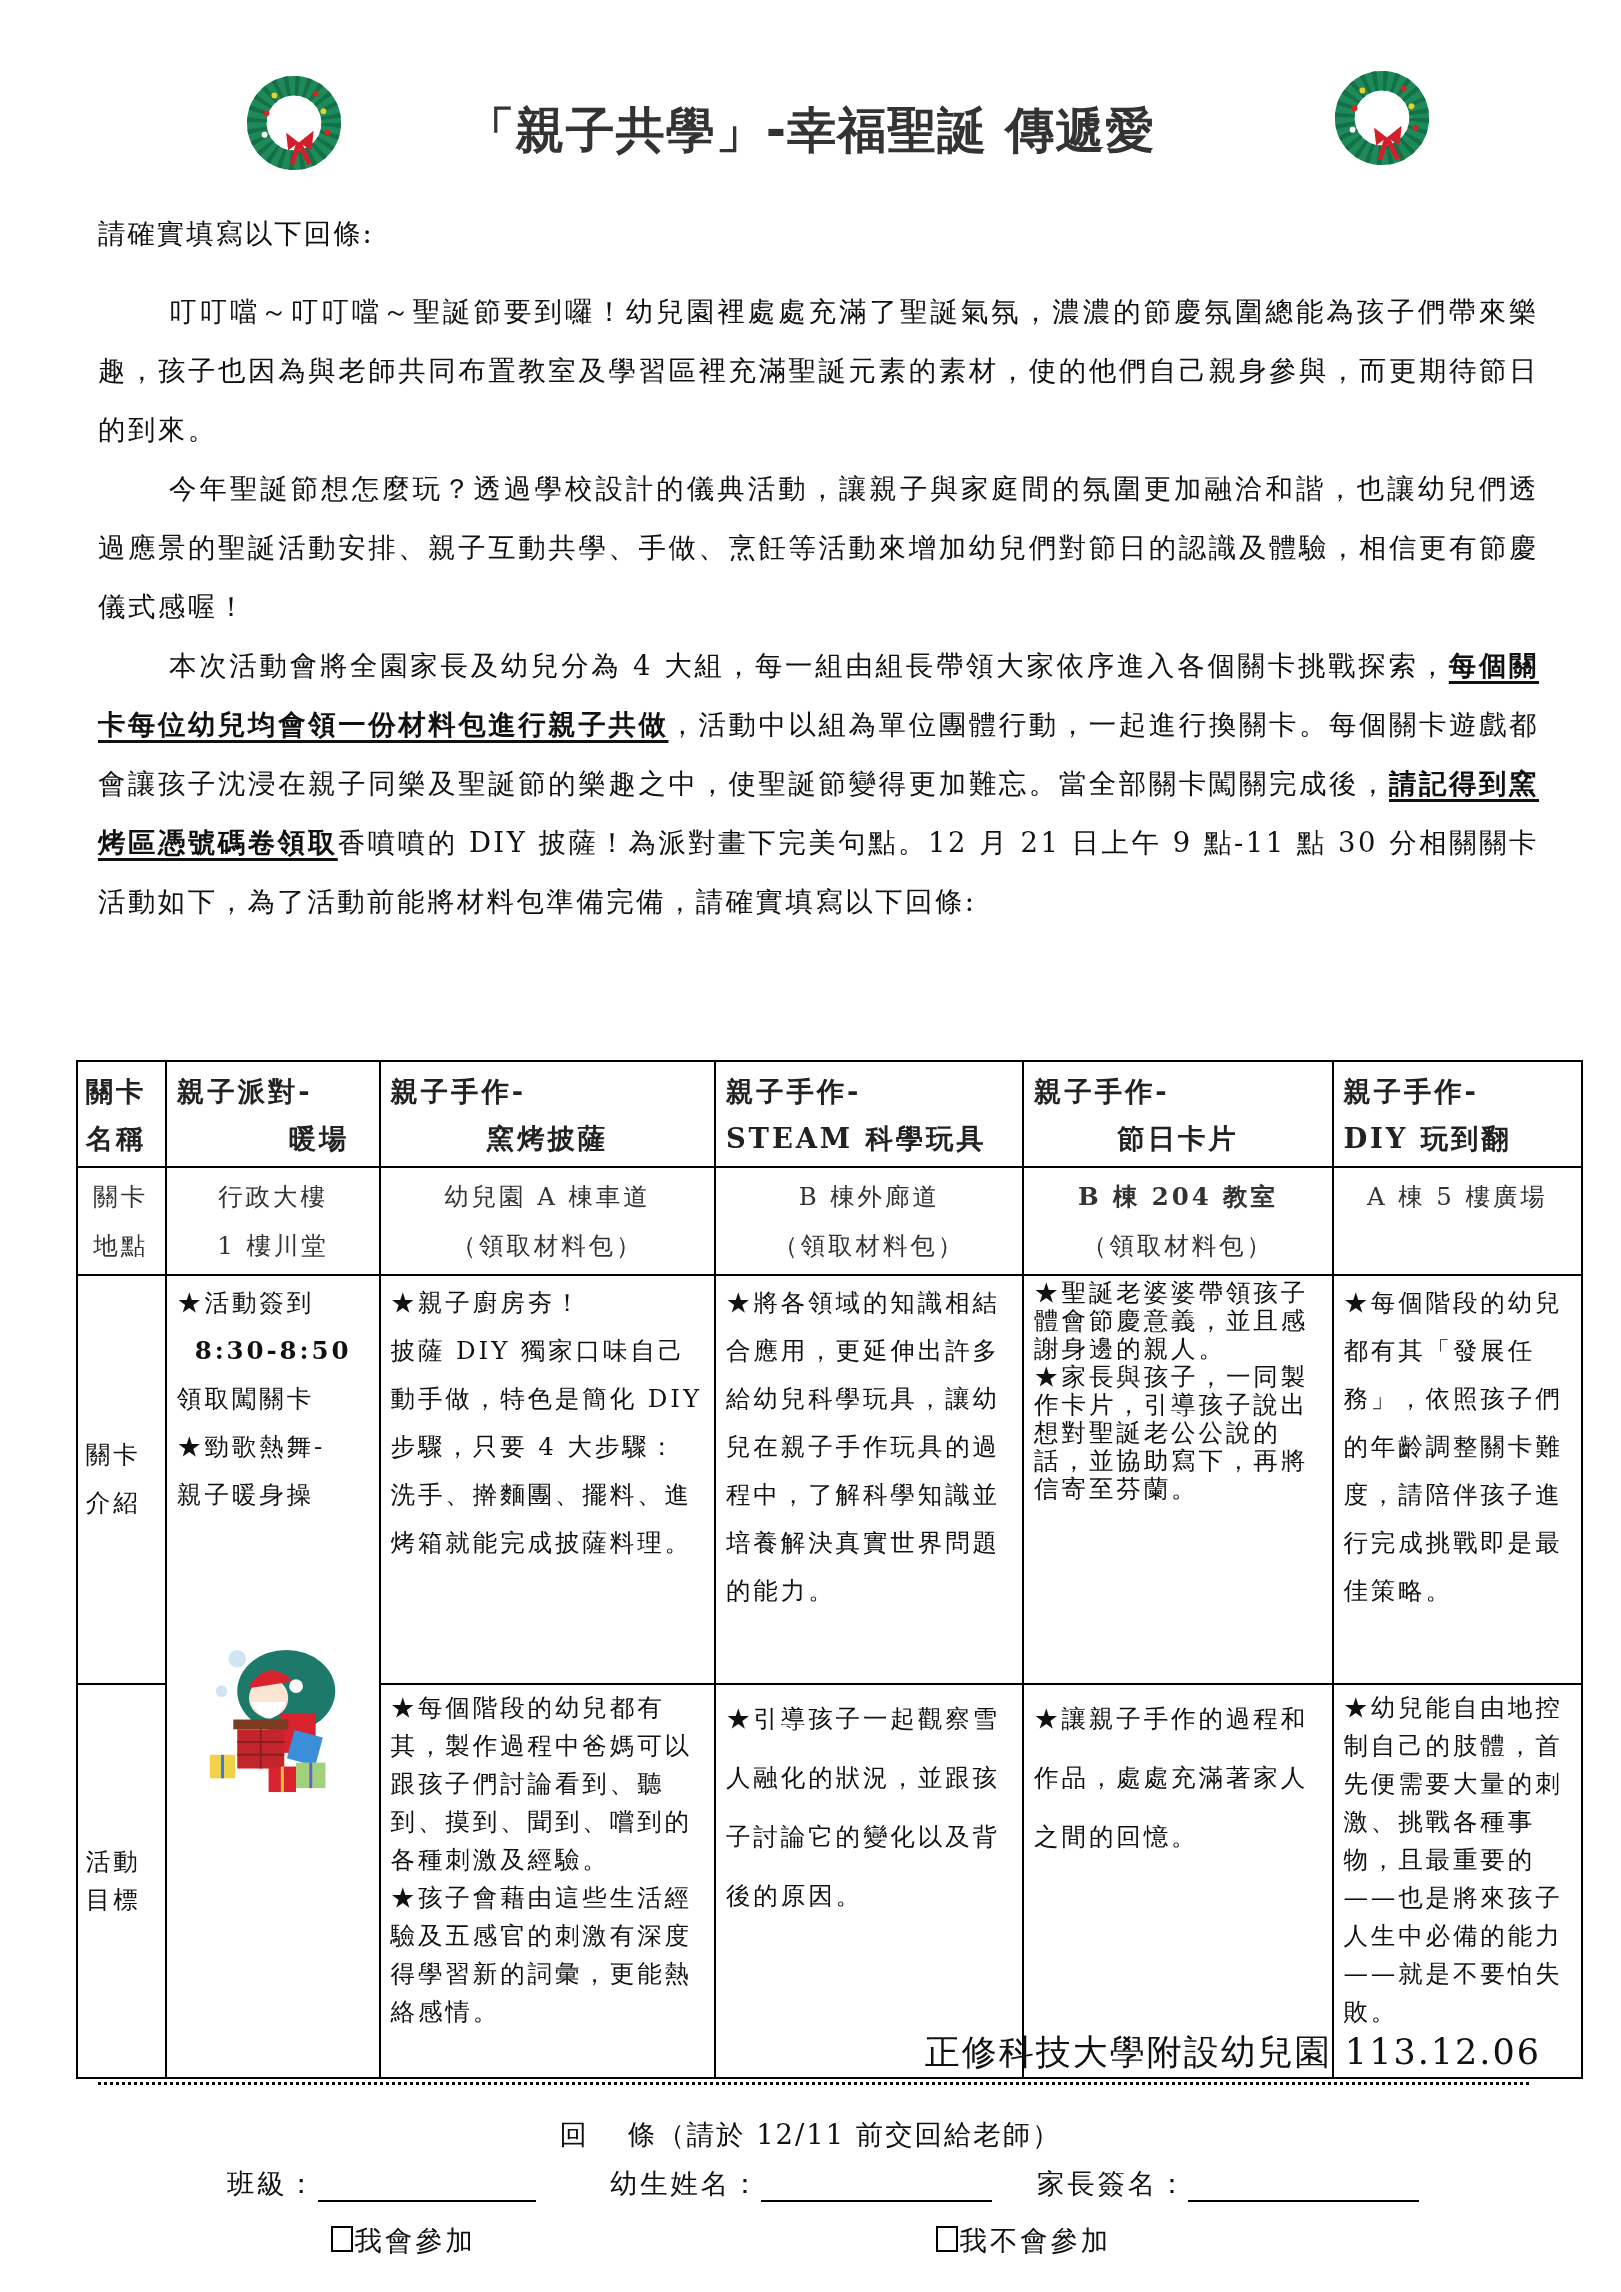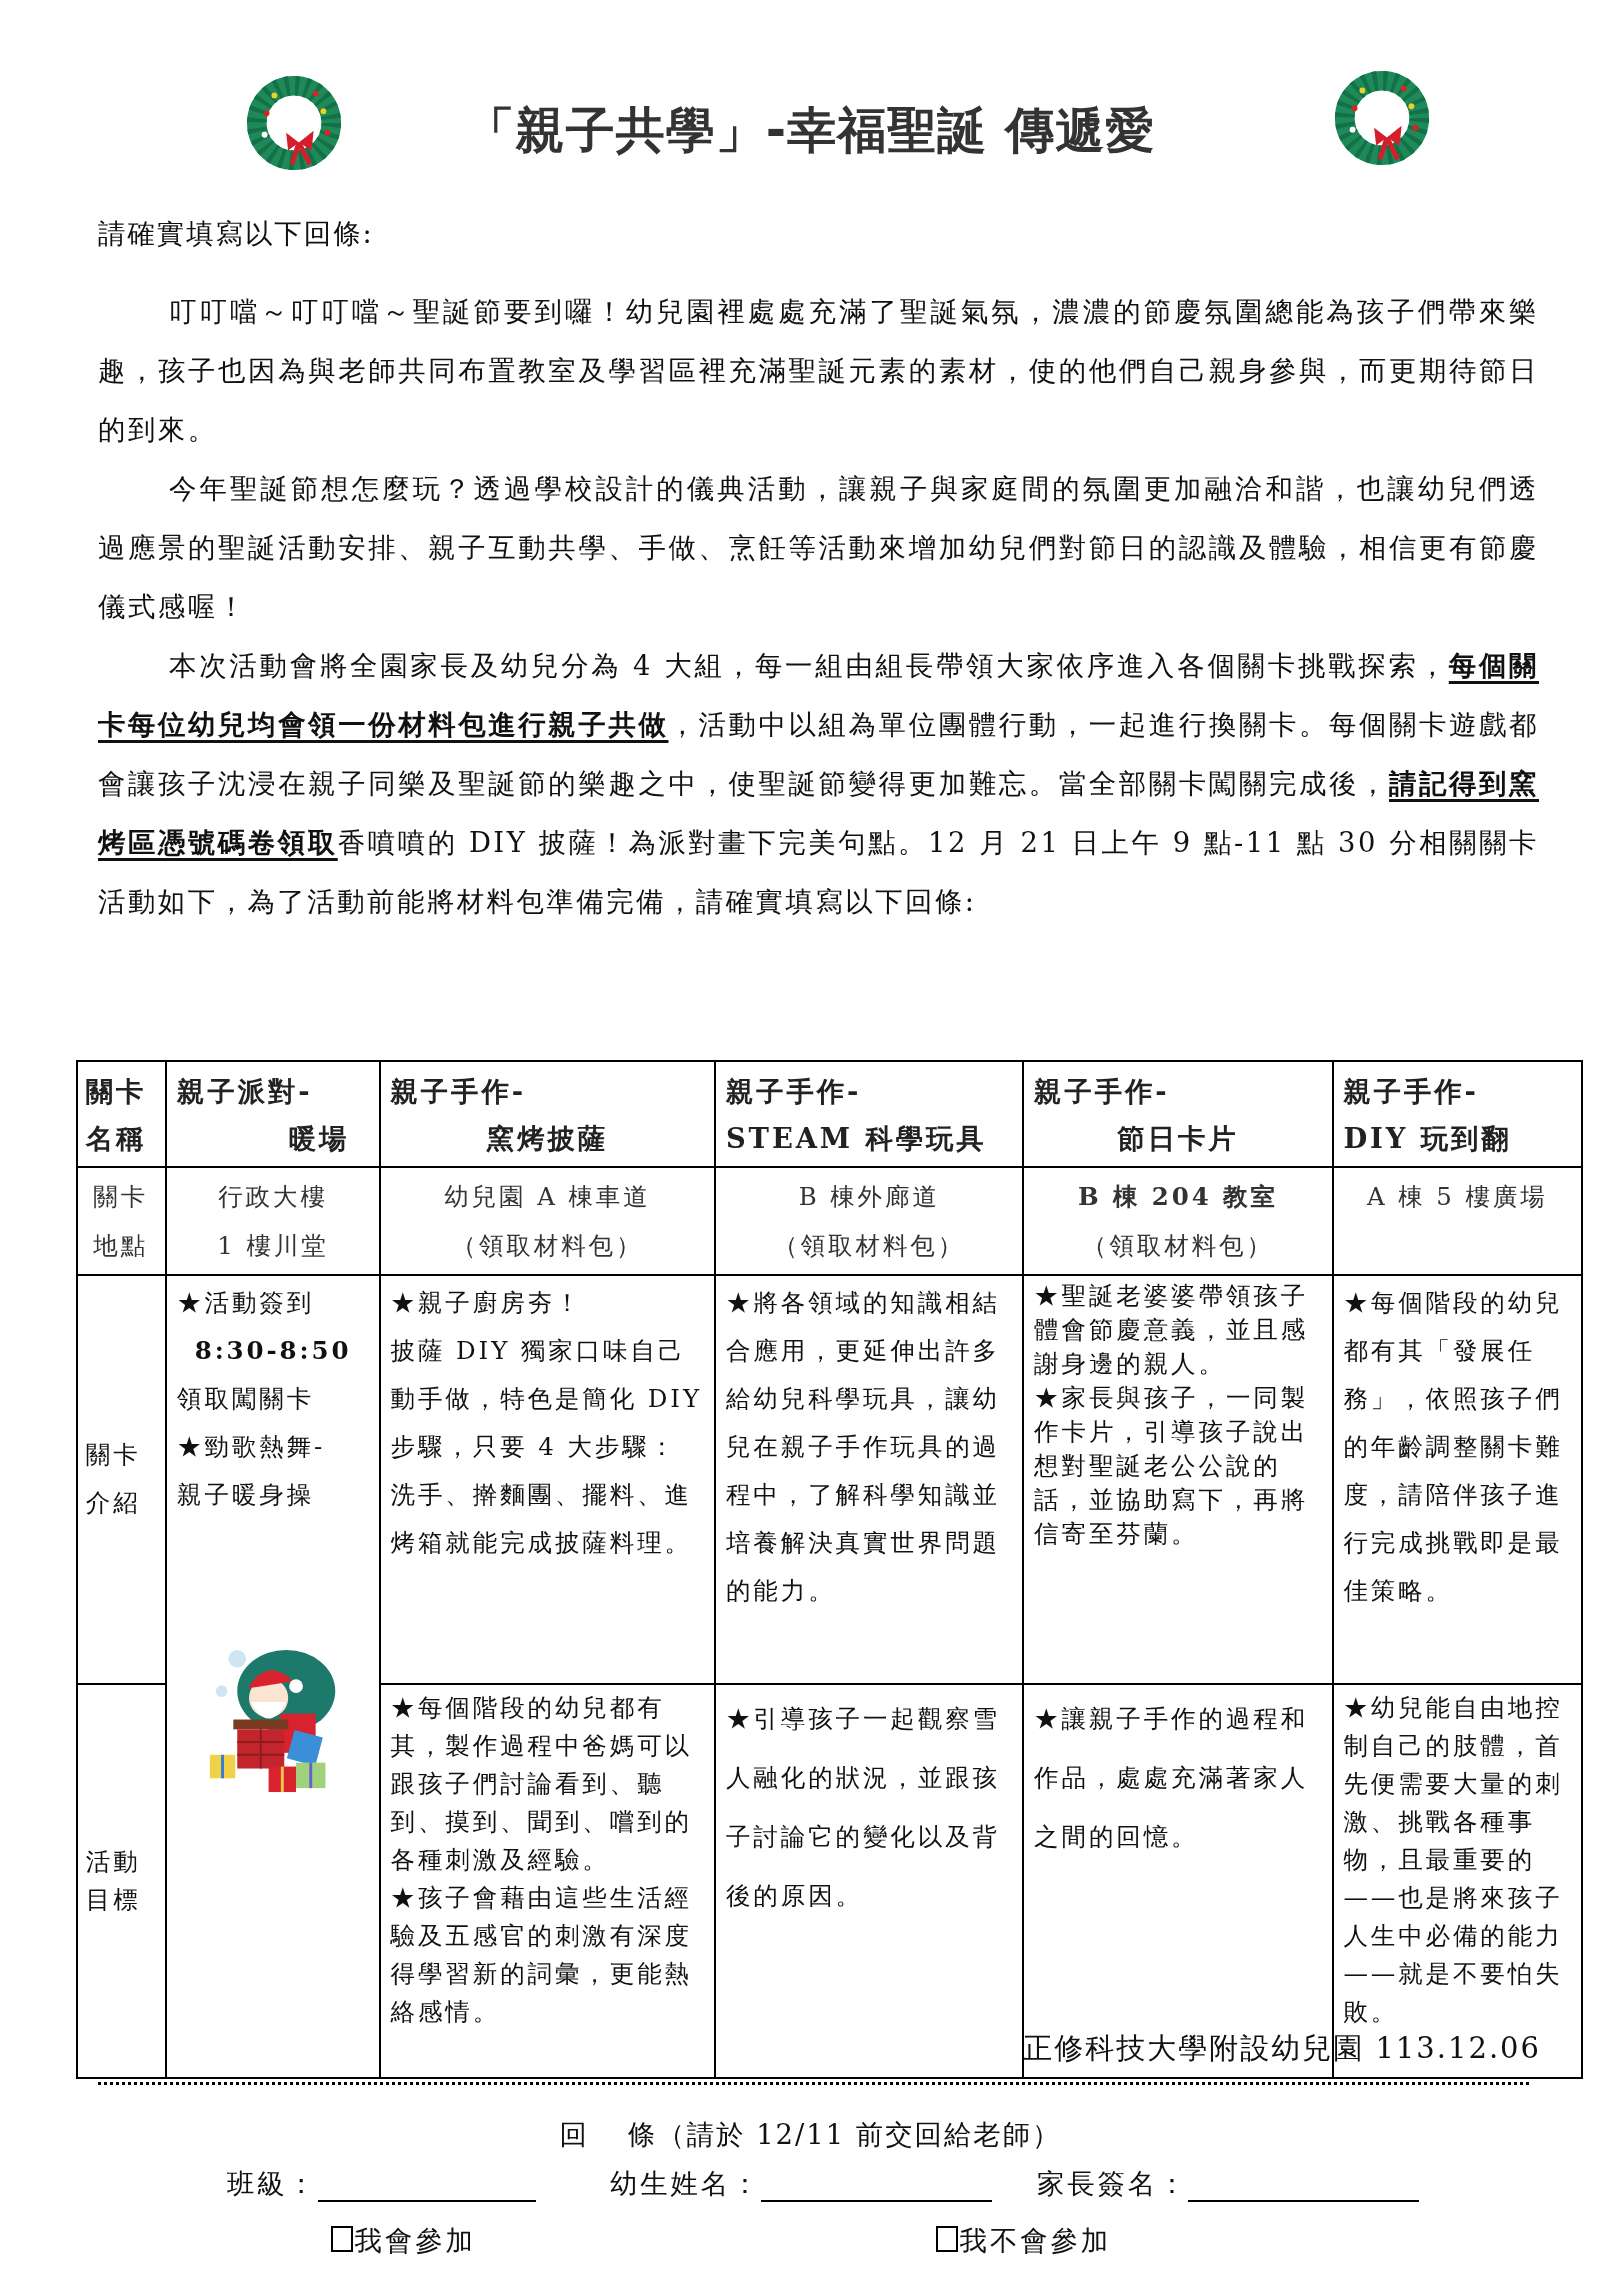--- a/index.html
+++ b/index.html
@@ -40,21 +40,21 @@
   tr.r-goal td { height: 384px; line-height: 38px; }
 
   .rowhead { text-align: left; padding-left: 7.8px !important; line-height: 49px; }
   .rowhead-mid { vertical-align: middle !important; }
   .name-line2 { display: block; }
   .indent-right { text-align: right; padding-right: 19.6px; }
   .center { text-align: center; }
   .bold { font-weight: bold; }
   .santa { display: block; margin: 118px auto 0; width: 147px; height: 167px; }
 
-  .signature { position: absolute; right: 80px; top: 2029px; font-size: 29px; letter-spacing: 2px; }
+  .signature { position: absolute; right: 80px; top: 2029px; font-size: 35px; letter-spacing: 2px; }
 
   .dotted { position: absolute; left: 98px; top: 2082px; width: 1431px; height: 0;
             border-top: 3.9px dotted #000; }
 
   .reply-title { position: absolute; left: 0; width: 1621px; top: 2117px; text-align: center; font-size: 27.4px; letter-spacing: 2px; }
   .reply-title .gap { display: inline-block; width: 39px; }
 
   .fields { position: absolute; top: 2166px; left: 227px; font-size: 27.4px; letter-spacing: 2.9px; }
   .field { position: absolute; white-space: nowrap; }
   .field .line { display: inline-block; border-bottom: 2.9px solid #000; height: 29px; vertical-align: bottom; }
@@ -209,21 +209,21 @@
             <line x1="113" y1="128" x2="113" y2="154" stroke="#6b5bd6" stroke-width="3"></line>
       </svg>
     </td>
     <td>
           <span class="name-line2">★親子廚房夯！</span>
           <span class="name-line2">披薩 DIY 獨家口味自己動手做，特色是簡化 DIY 步驟，只要 4 大步驟：洗手、擀麵團、擺料、進烤箱就能完成披薩料理。</span>
         </td>
     <td>
           <span class="name-line2">★將各領域的知識相結合應用，更延伸出許多給幼兒科學玩具，讓幼兒在親子手作玩具的過程中，了解科學知識並培養解決真實世界問題的能力。</span>
         </td>
-    <td style="line-height:34px;border-radius:18px;">
+    <td style="line-height:28px;border-radius:18px;">
           <span class="name-line2">★聖誕老婆婆帶領孩子體會節慶意義，並且感謝身邊的親人。</span>
           <span class="name-line2">★家長與孩子，一同製作卡片，引導孩子說出想對聖誕老公公說的話，並協助寫下，再將信寄至芬蘭。</span>
         </td>
     <td>
           <span class="name-line2">★每個階段的幼兒都有其「發展任務」，依照孩子們的年齡調整關卡難度，請陪伴孩子進行完成挑戰即是最佳策略。</span>
         </td>
   </tr>
   <tr class="r-goal">
     <td class="rowhead rowhead-mid">
           <span class="name-line2">活動</span>

